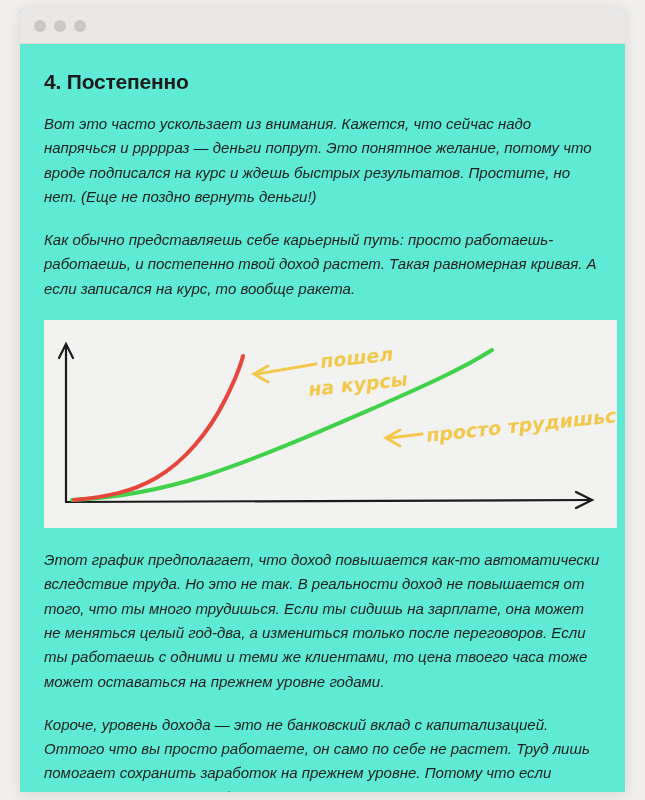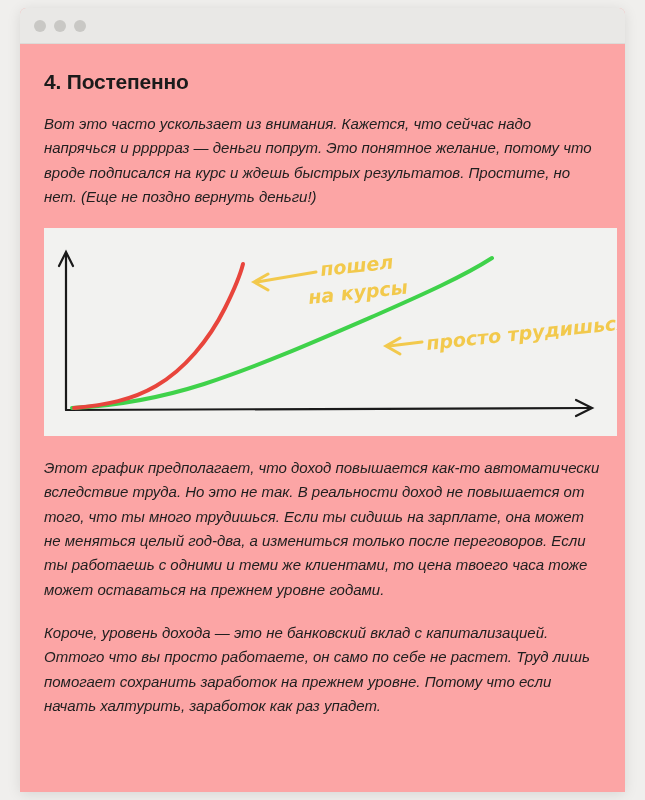--- a/index.html
+++ b/index.html
@@ -12,21 +12,21 @@
   }
   body {
     font-family: "Liberation Sans", sans-serif;
   }
   .window {
     position: absolute;
     left: 20px;
     top: 8px;
     width: 605px;
     height: 784px;
-    background: #fca5a5;
+    background: #5eead4;
     border-radius: 6px 6px 0 0;
     box-shadow: 0 2px 14px rgba(0,0,0,0.10);
     overflow: hidden;
   }
   .titlebar {
     height: 36px;
     background: #e9e8e6;
     border-bottom: 1px solid #dcdbd8;
     display: flex;
     align-items: center;
@@ -86,20 +86,21 @@
     <div class="dot"></div>
     <div class="dot"></div>
   </div>
 
   <div class="content">
 
     <h1 class="heading">4. Постепенно</h1>
 
     <p class="para">Вот это часто ускользает из внимания. Кажется, что сейчас надо напрячься и ррррраз — деньги попрут. Это понятное желание, потому что вроде подписался на курс и ждешь быстрых результатов. Простите, но нет. (Еще не поздно вернуть деньги!)</p>
 
+    <p class="para">Как обычно представляешь себе карьерный путь: просто работаешь-работаешь, и постепенно твой доход растет. Такая равномерная кривая. А если записался на курс, то вообще ракета.</p>
 
     <div class="figure">
       <svg width="573" height="208" viewBox="0 0 573 208" xmlns="http://www.w3.org/2000/svg">
 
         <g stroke="#1a1a1a" stroke-width="2.2" fill="none" stroke-linecap="round">
           <path d="M22 182 L22 26"></path>
           <path d="M15 38 L22 24 L29 38"></path>
         </g>
 
         <g stroke="#1a1a1a" stroke-width="2.2" fill="none" stroke-linecap="round">

